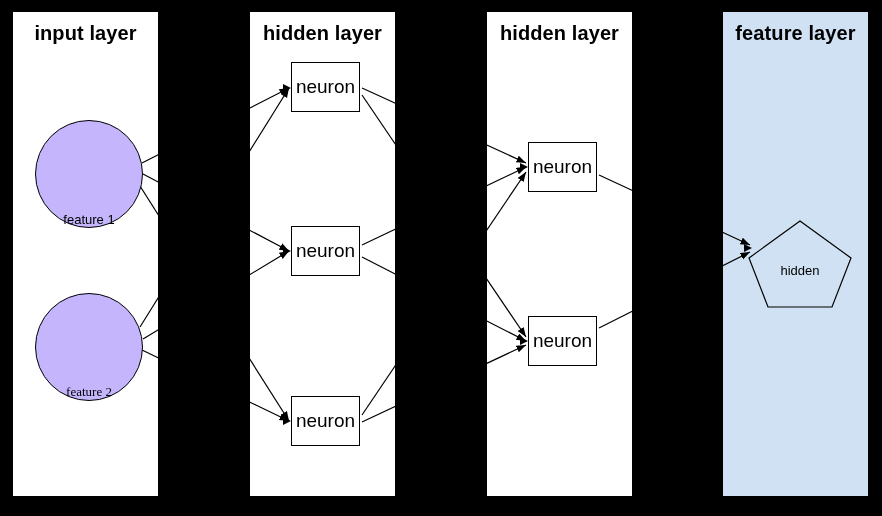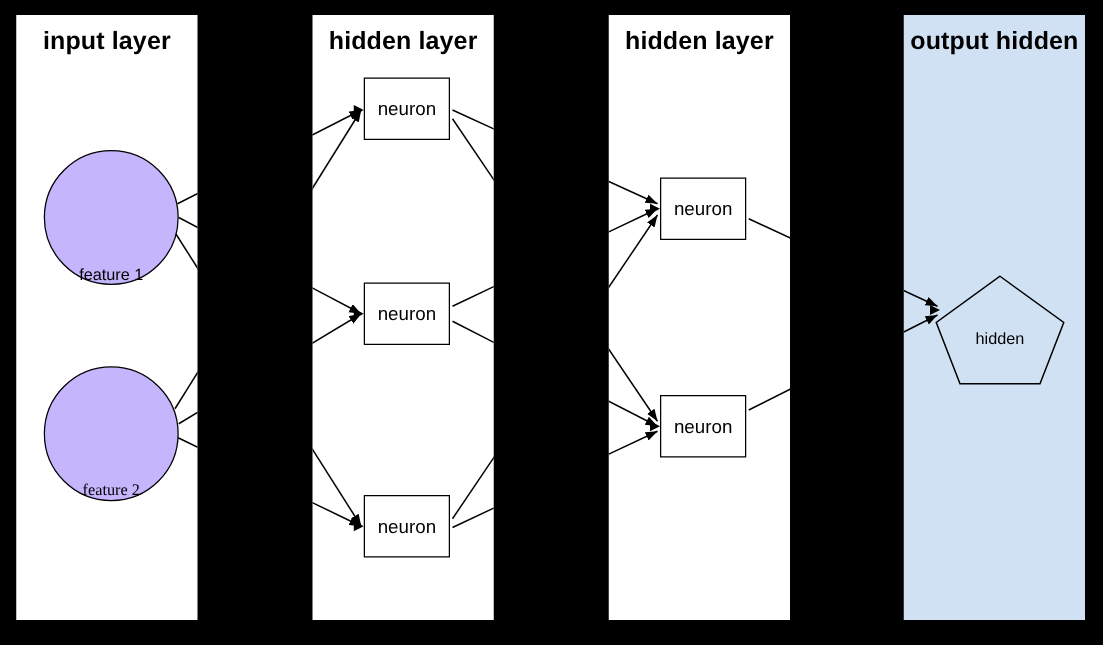--- a/index.html
+++ b/index.html
@@ -43,21 +43,21 @@
     color: #000000;
   }
   .node-box {
     position: absolute;
     box-sizing: border-box;
     border: 1.2px solid #000000;
     background: #ffffff;
     display: flex;
     align-items: center;
     justify-content: center;
-    font-size: 15px;
+    font-size: 19px;
     color: #000000;
   }
   .node-pentagon-wrap {
     position: absolute;
   }
   .node-pentagon-label {
     position: absolute;
     left: 0;
     right: 0;
     text-align: center;
@@ -122,21 +122,21 @@
   <div class="layer-panel" style="left:13px; top:12px; width:145px; height:484px; background:#ffffff;"></div>
   <div class="layer-title" style="left:13px; width:145px; top:22px;">input layer</div>
 
   <div class="layer-panel" style="left:250px; top:12px; width:145px; height:484px; background:#ffffff;"></div>
   <div class="layer-title" style="left:250px; width:145px; top:22px;">hidden layer</div>
 
   <div class="layer-panel" style="left:487px; top:12px; width:145px; height:484px; background:#ffffff;"></div>
   <div class="layer-title" style="left:487px; width:145px; top:22px;">hidden layer</div>
 
   <div class="layer-panel" style="left:723px; top:12px; width:145px; height:484px; background:#d0e1f3;"></div>
-  <div class="layer-title" style="left:723px; width:145px; top:22px;">output hidden</div>
+  <div class="layer-title" style="left:723px; width:145px; top:22px;">feature layer</div>
 
   <svg class="edges" viewBox="0 0 882 516" xmlns="http://www.w3.org/2000/svg">
     <defs>
       <marker id="arrow2" markerWidth="9" markerHeight="9" refX="8" refY="3" orient="auto" markerUnits="strokeWidth">
         <path d="M0,0 L8,3 L0,6 z" fill="#000000"></path>
       </marker>
       <clipPath id="panelsClip">
         <rect x="13" y="12" width="145" height="484"></rect>
         <rect x="250" y="12" width="145" height="484"></rect>
         <rect x="487" y="12" width="145" height="484"></rect>

